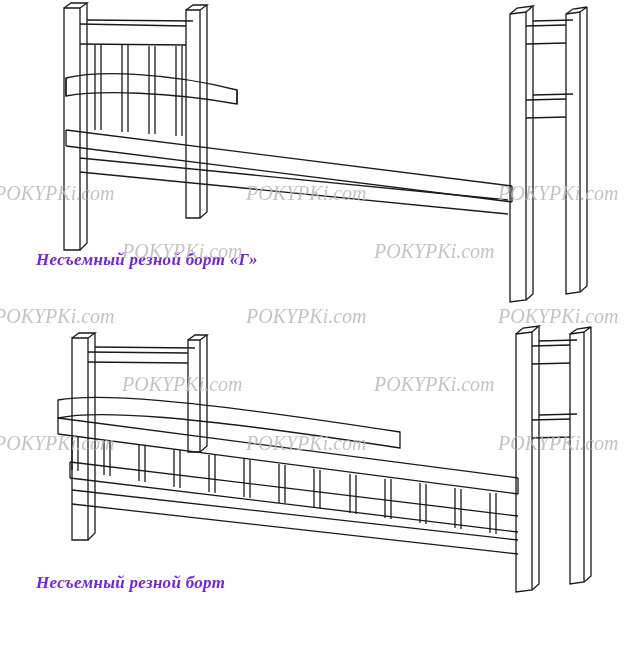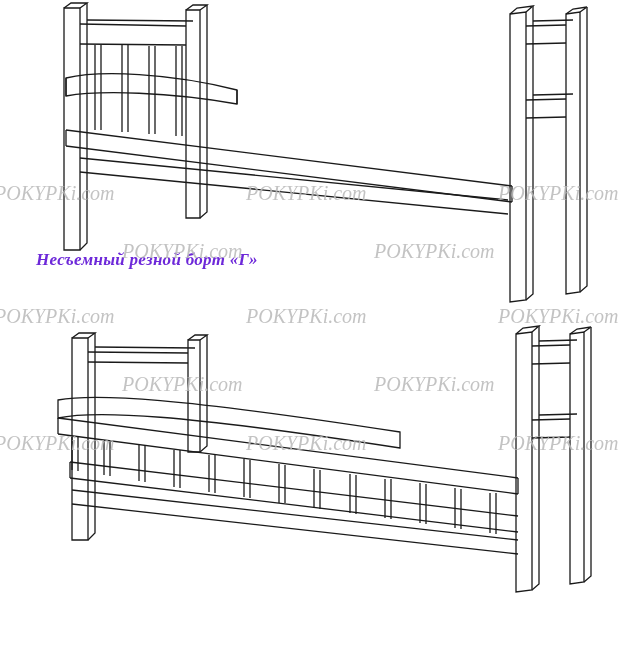--- a/index.html
+++ b/index.html
@@ -215,20 +215,21 @@
         <path d="M539,341 L577,340"></path>
         <path d="M532,420 L570,419"></path>
         <path d="M532,438 L570,437"></path>
         <path d="M539,415 L577,414"></path>
       </g>
 
     </g>
   </svg>
 
   <div class="caption" id="caption-top">Несъемный резной борт «Г»</div>
+  <div class="caption" id="caption-bottom">Несъемный резной борт</div>
 
   <div id="watermark-layer">
       <div class="wm" style="left: -6px; top: 182px; color: rgb(185, 185, 185);">POKYPKi.com</div>
       <div class="wm" style="left: 246px; top: 182px; color: rgb(185, 185, 185);">POKYPKi.com</div>
       <div class="wm" style="left: 498px; top: 182px; color: rgb(185, 185, 185);">POKYPKi.com</div>
       <div class="wm" style="left: 122px; top: 240px; color: rgb(185, 185, 185);">POKYPKi.com</div>
       <div class="wm" style="left: 374px; top: 240px; color: rgb(185, 185, 185);">POKYPKi.com</div>
       <div class="wm" style="left: -6px; top: 305px; color: rgb(185, 185, 185);">POKYPKi.com</div>
       <div class="wm" style="left: 246px; top: 305px; color: rgb(185, 185, 185);">POKYPKi.com</div>
       <div class="wm" style="left: 498px; top: 305px; color: rgb(185, 185, 185);">POKYPKi.com</div>

